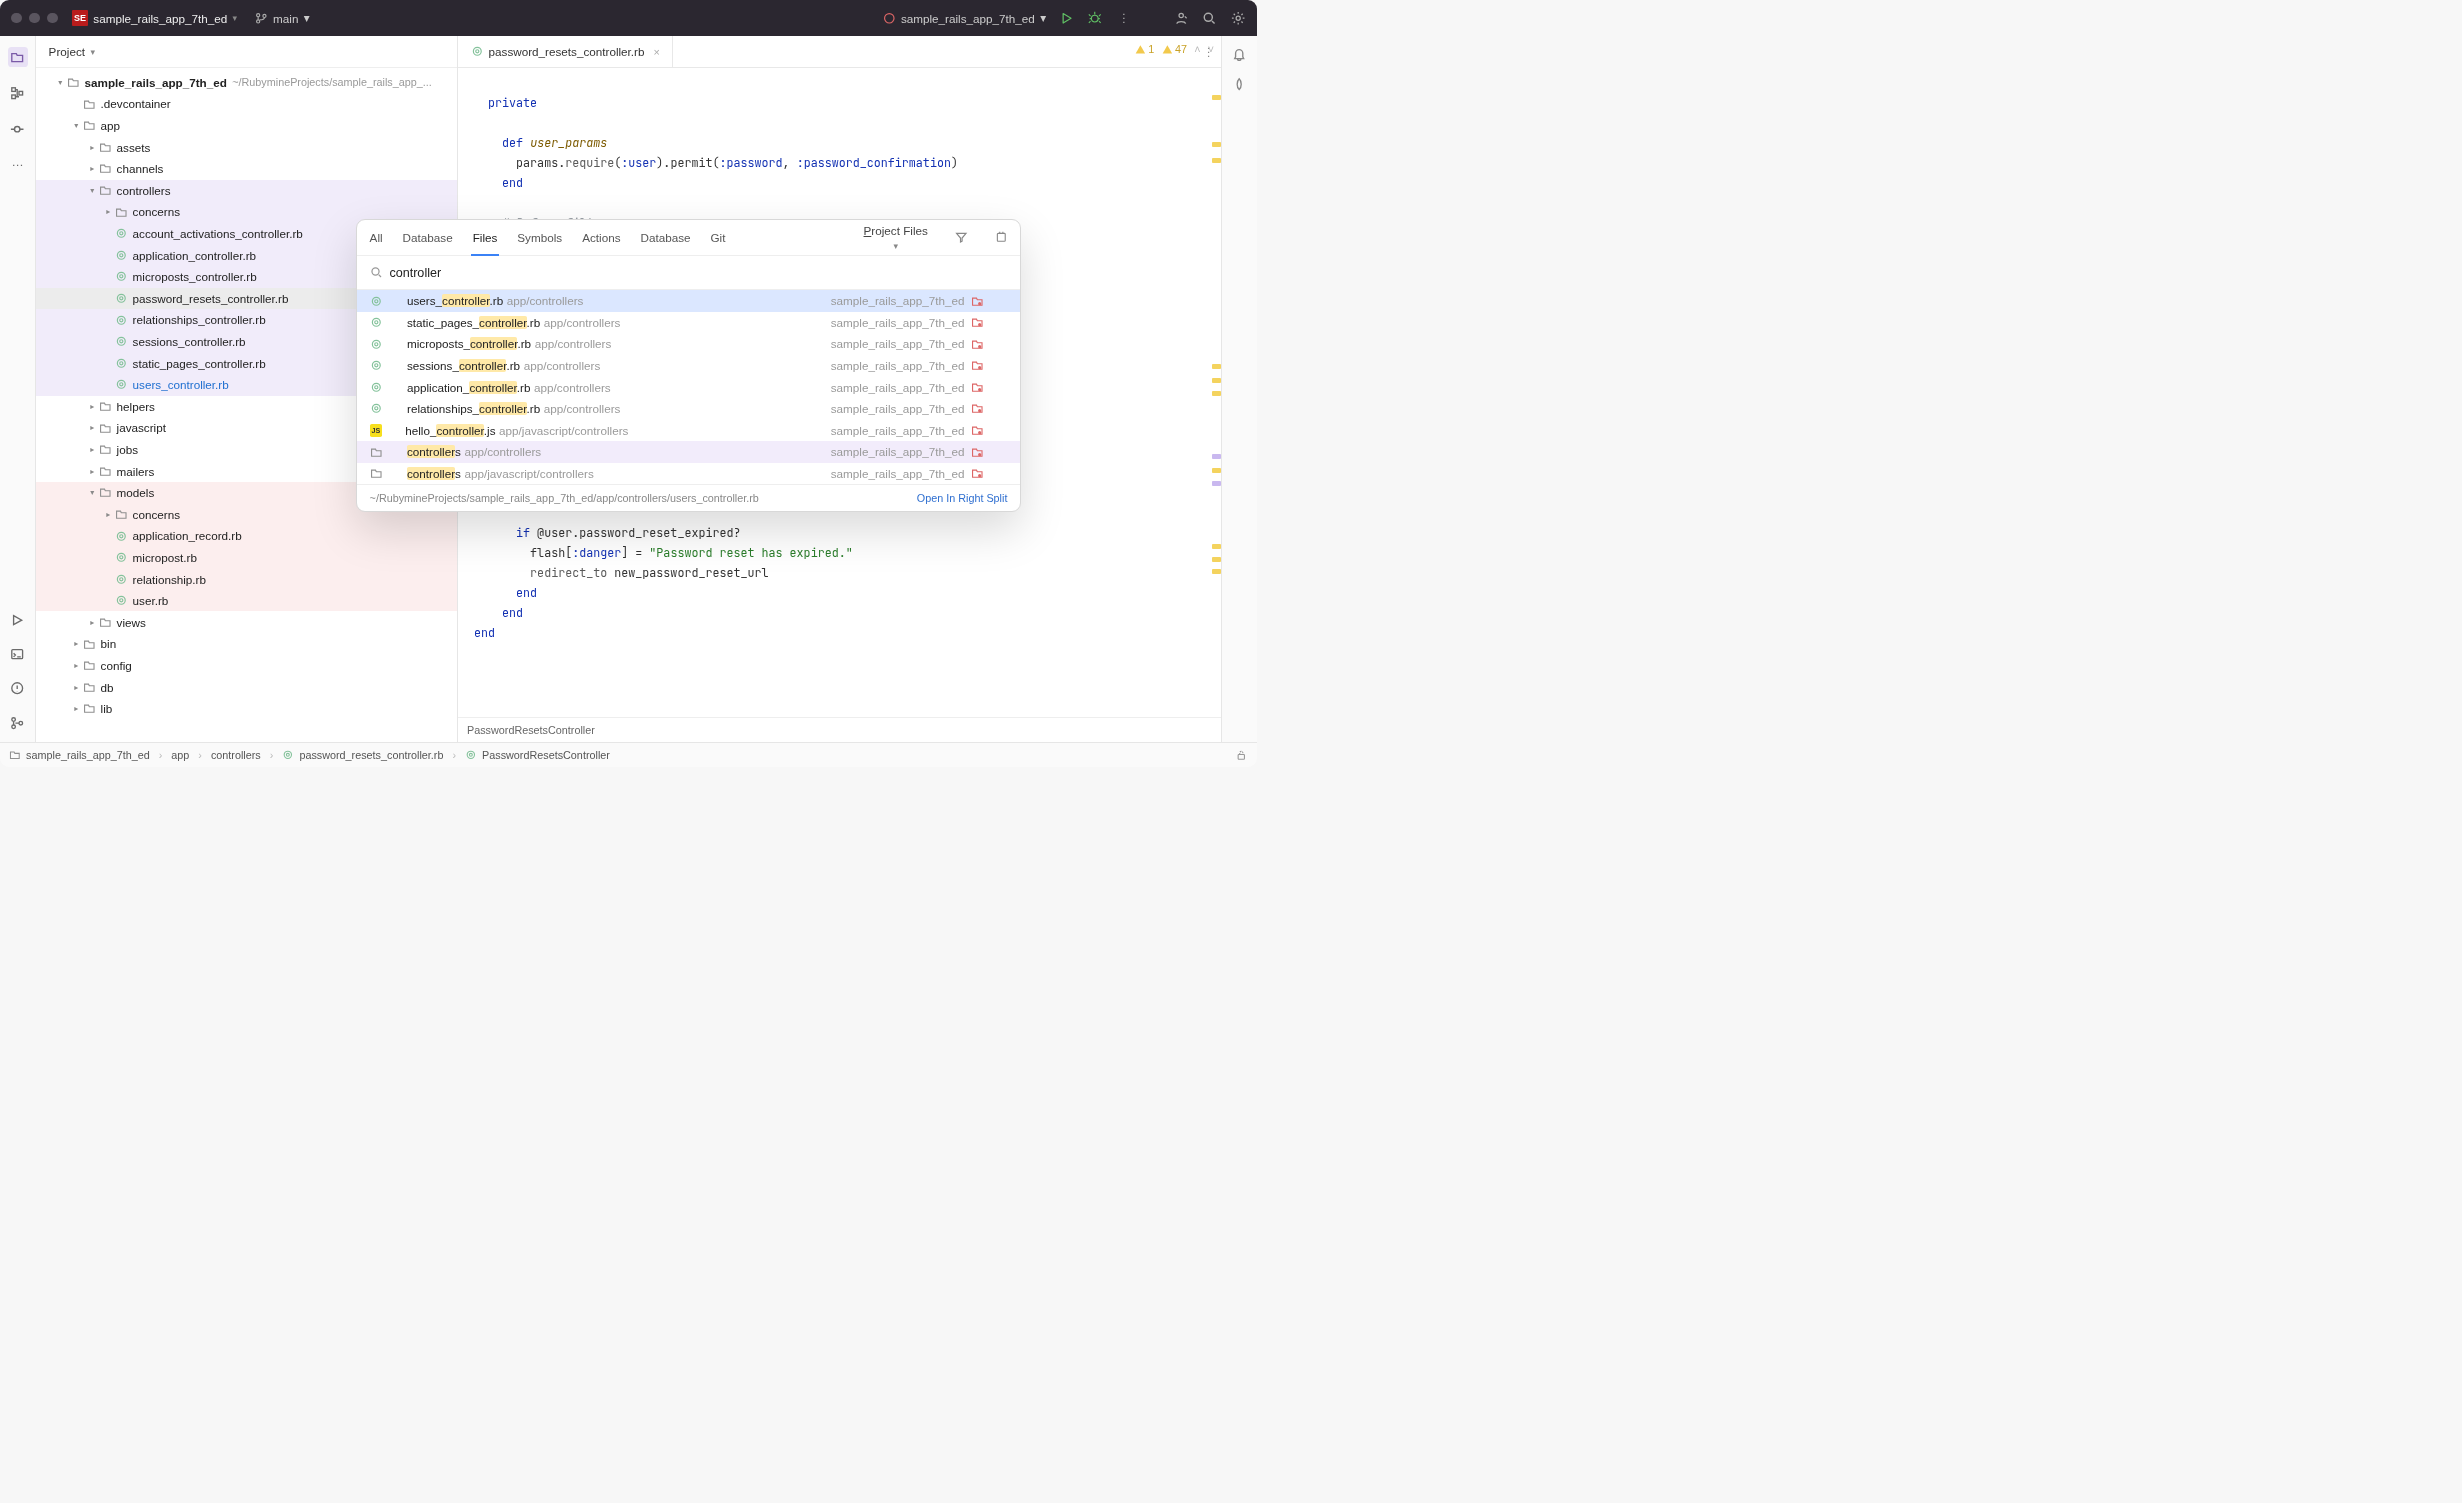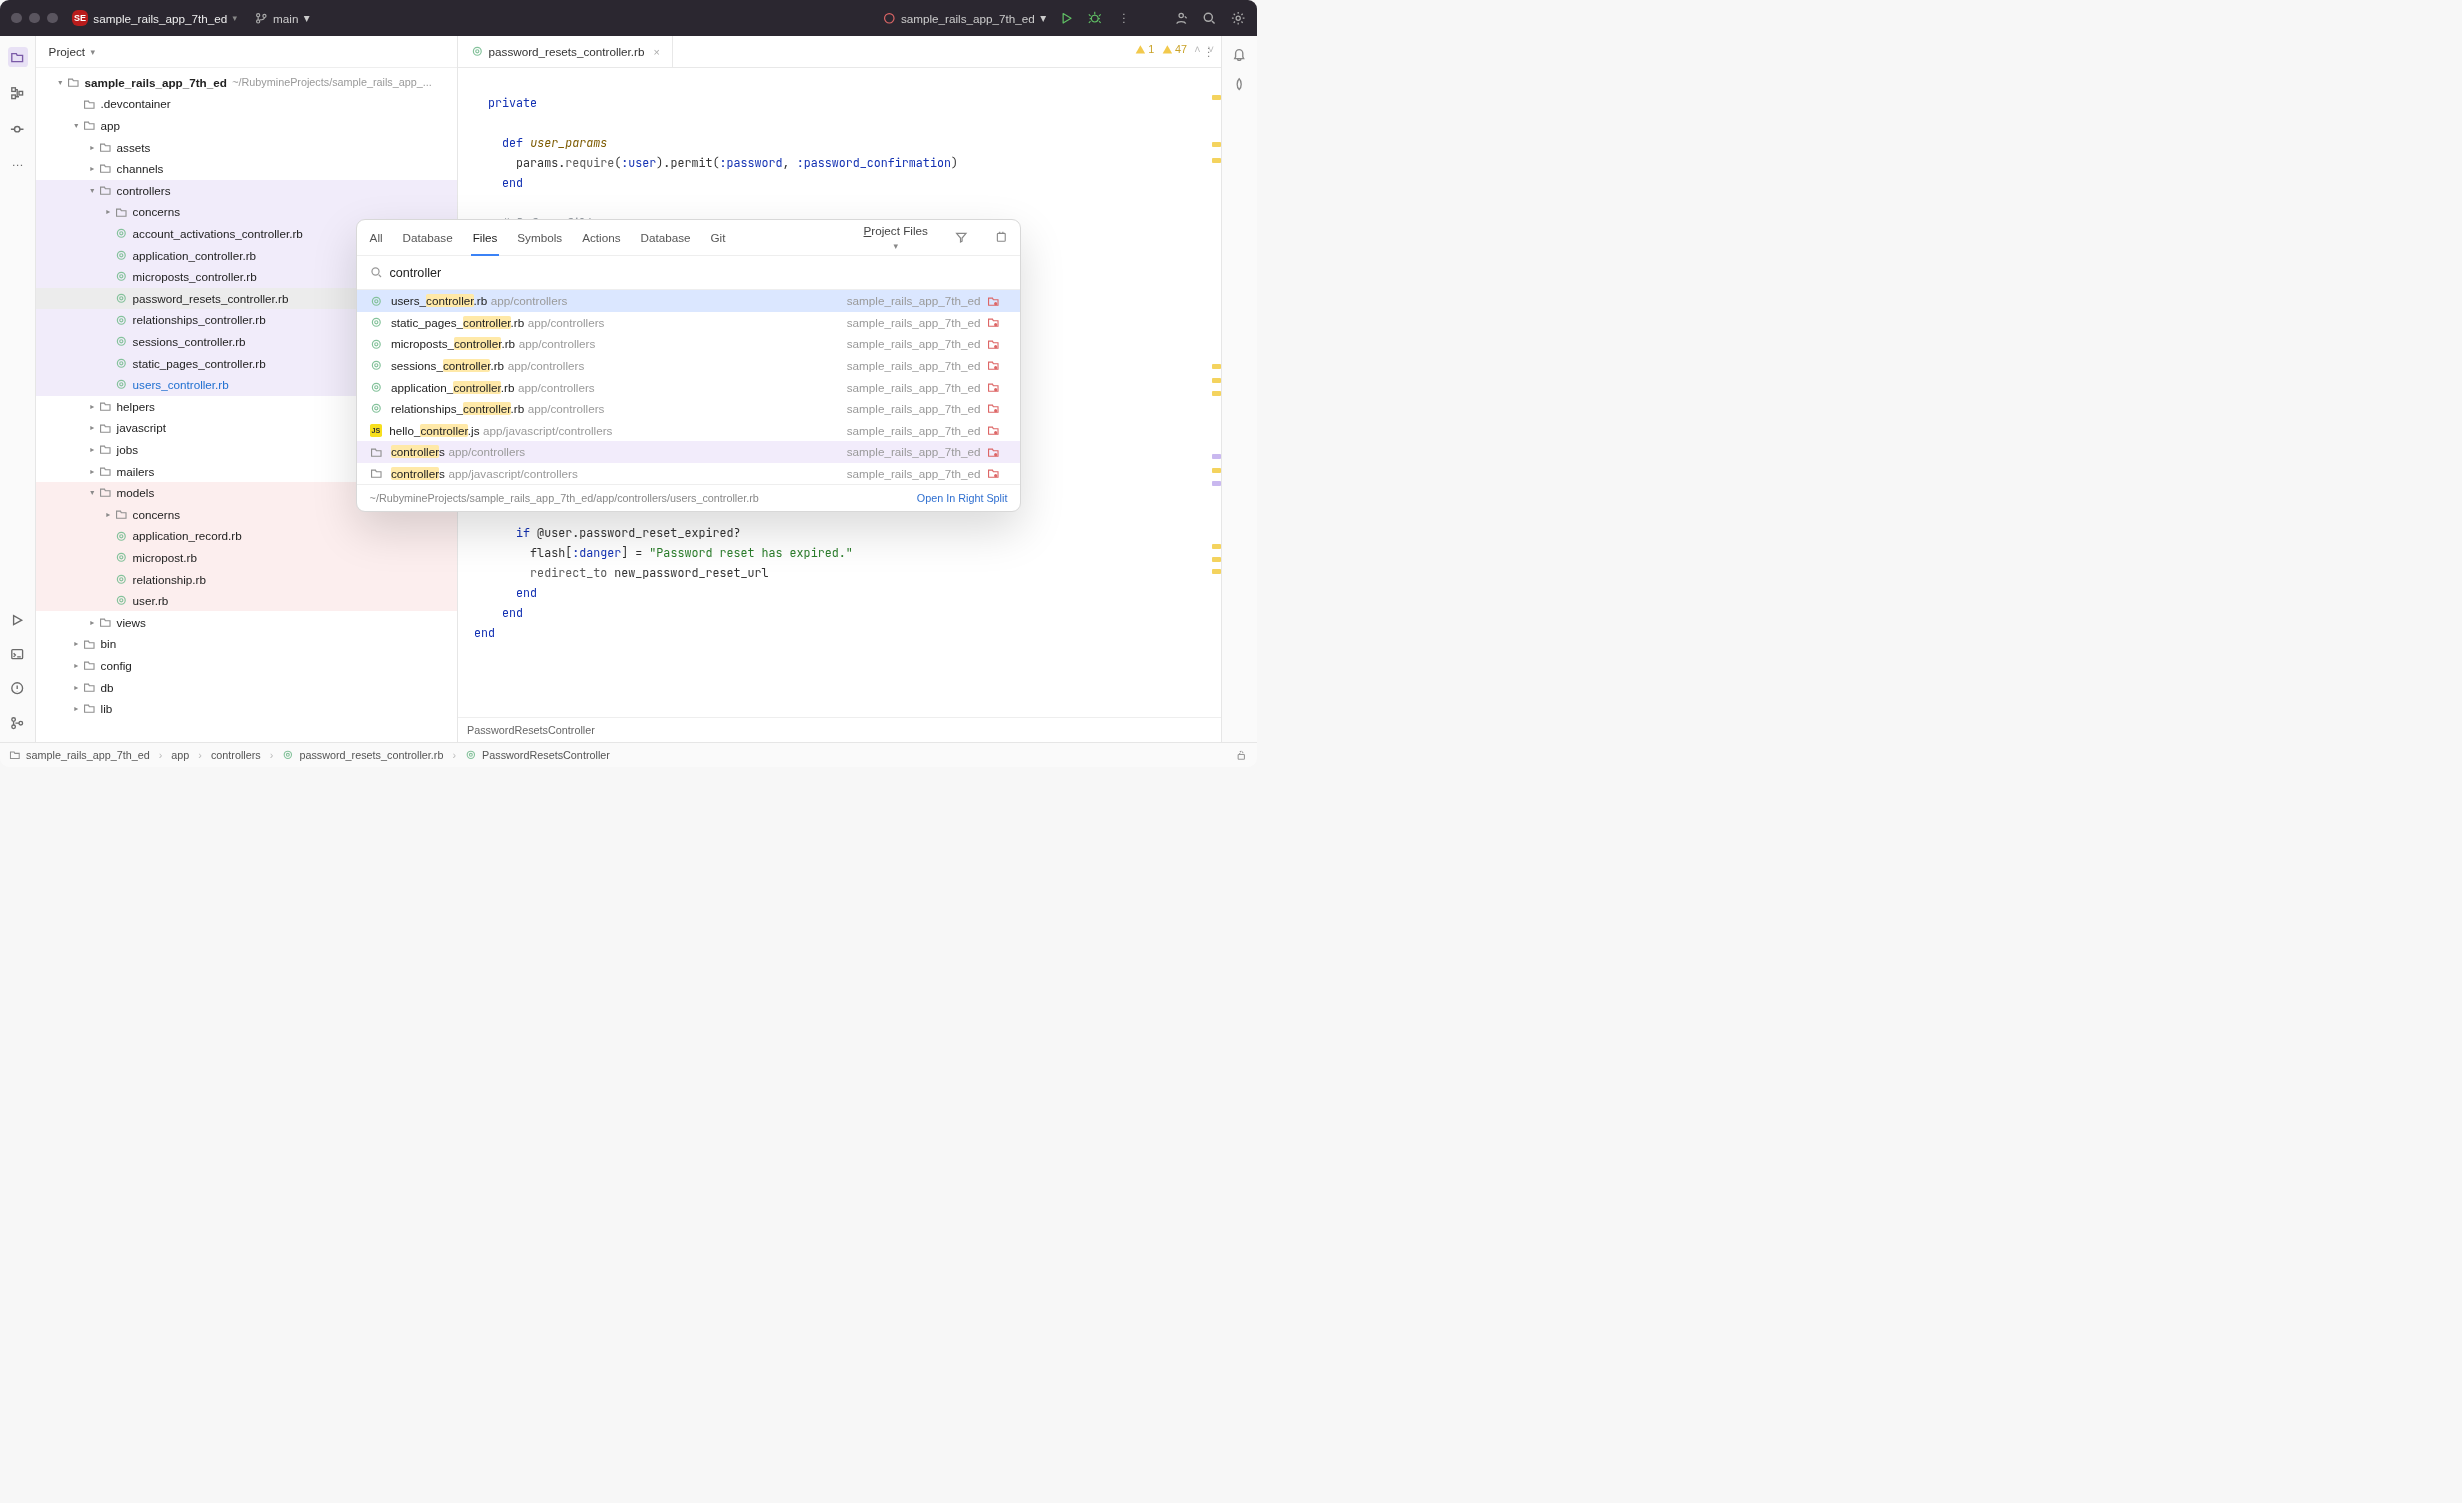--- a/index.html
+++ b/index.html
@@ -20,21 +20,21 @@
     background: #2b2730;
     display: flex;
     align-items: center;
     padding: 0 10.8px;
     gap: 9px;
     color: #ccc;
   }
   .traffic { display:flex; gap:7.2px; margin-right:5.4px;}
   .traffic span { width:10.8px; height:10.8px; border-radius:50%; background:#5a555f; display:inline-block; }
   .proj-badge {
-    width:16px; height:16px; border-radius:6px; background:#b91c1c; color:#fff;
+    width:16px; height:16px; border-radius:1px; background:#b91c1c; color:#fff;
     font-size:9px; font-weight:600; display:flex; align-items:center; justify-content:center;
   }
   .tb-project { display:flex; align-items:center; gap:5.4px; font-size:11.7px; color:#eee;}
   .tb-project .chev { color:#888; font-size:9px;}
   .tb-branch { display:flex; align-items:center; gap:5.4px; margin-left:9px; color:#ccc;}
   .tb-branch .icon { color:#aaa; }
   .tb-spacer { flex:1; }
   .tb-right { display:flex; align-items:center; gap:12.6px; }
   .tb-icon { width:16px; height:16px; display:flex; align-items:center; justify-content:center; color:#aaa;}
   .tb-run-label { display:flex; align-items:center; gap:5.4px; color:#ccc; font-size:11.7px;}
@@ -116,21 +116,21 @@
   .se-tab.active::after { content:""; position:absolute; left:-1.8px; right:-1.8px; bottom:-0.9px; height:1.8px; background:#3b82f6;}
   .se-tabs .spacer{flex:1;}
   .se-scope { font-size:11.7px; color:#444; display:flex; align-items:center; gap:3.6px;flex-direction:column;}
   .se-scope .ul { text-decoration:underline; text-decoration-style:solid;}
   .se-toolicon { color:#888; margin-left:7.2px;}
   .se-search { height:34px; display:flex; align-items:center; padding:0 12.6px; gap:7.2px; border-bottom:0.9px solid #eee;}
   .se-search input { flex:1; border:none; outline:none; font-size:12.6px; color:#222;}
   @keyframes blink { 50%{opacity:0;} }
   .se-list { }
   .se-item { display:flex; align-items:center; height:21.6px; padding:0 12.6px; font-size:11.7px;}
-  .se-item .icon { width:14.4px; margin-right:7px; display:flex; align-items:center; justify-content:center;}
+  .se-item .icon { width:14.4px; margin-right:23px; display:flex; align-items:center; justify-content:center;}
   .se-item .name { color:#222; }
   .se-item .name .hl { background:#ffe9a8; border-radius:1.8px;}
   .se-item .path { color:#9a9a9a; margin-left:3.6px;}
   .se-item .spacer{flex:1;}
   .se-item .proj { color:#9a9a9a; margin-right:5.4px;}
   .se-item.selected { background:#dbe7ff; }
   .se-item.alt { background:#f2ecfb; }
   .se-foot { height:27px; display:flex; align-items:center; padding:0 12.6px; font-size:10.8px; color:#888; border-top:0.9px solid #eee;}
   .se-foot .spacer{flex:1;}
   .se-foot .link { color:#2f6fd0;}

